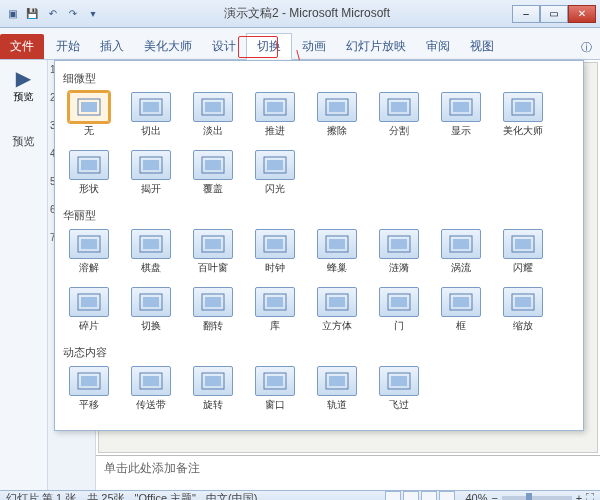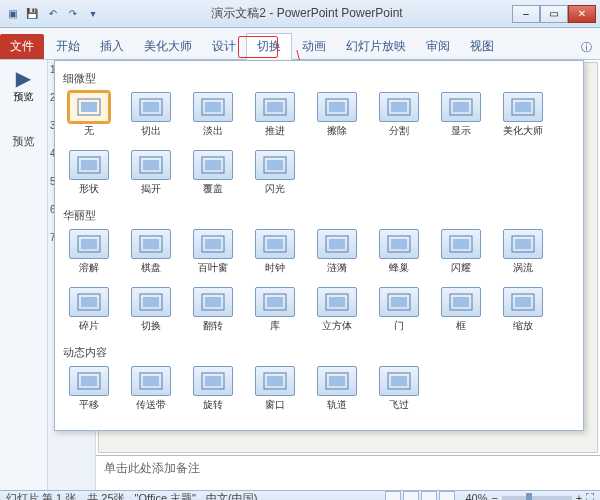--- a/index.html
+++ b/index.html
@@ -50,21 +50,21 @@
 <body>
 
 <div class="titlebar">
   <div class="qat">
     <span class="qat-btn">▣</span>
     <span class="qat-btn">💾</span>
     <span class="qat-btn">↶</span>
     <span class="qat-btn">↷</span>
     <span class="qat-btn">▾</span>
   </div>
-  <div class="title">演示文稿2 - PowerPoint PowerPoint</div>
+  <div class="title">演示文稿2 - Microsoft Microsoft</div>
   <div class="winctl">
     <div class="winbtn">–</div>
     <div class="winbtn">▭</div>
     <div class="winbtn close">✕</div>
   </div>
 </div>
 
 <div class="tabs">
   <div class="tab file">文件</div>
   <div class="tab">开始</div>
@@ -279,48 +279,48 @@
           </div>
           <div class="gl">时钟</div>
         </div>
         <div class="gitem">
           <div class="ico">
             <svg width="24" height="18">
               <rect x="1" y="1" width="22" height="16" fill="none" stroke="#5a7fb0" stroke-width="1"></rect>
               <rect x="4" y="4" width="16" height="10" fill="#9fc0e4"></rect>
             </svg>
           </div>
+          <div class="gl">蜂巢</div>
+        </div>
+        <div class="gitem">
+          <div class="ico">
+            <svg width="24" height="18">
+              <rect x="1" y="1" width="22" height="16" fill="none" stroke="#5a7fb0" stroke-width="1"></rect>
+              <rect x="4" y="4" width="16" height="10" fill="#9fc0e4"></rect>
+            </svg>
+          </div>
           <div class="gl">涟漪</div>
         </div>
         <div class="gitem">
           <div class="ico">
             <svg width="24" height="18">
               <rect x="1" y="1" width="22" height="16" fill="none" stroke="#5a7fb0" stroke-width="1"></rect>
               <rect x="4" y="4" width="16" height="10" fill="#9fc0e4"></rect>
             </svg>
           </div>
-          <div class="gl">蜂巢</div>
+          <div class="gl">涡流</div>
         </div>
         <div class="gitem">
           <div class="ico">
             <svg width="24" height="18">
               <rect x="1" y="1" width="22" height="16" fill="none" stroke="#5a7fb0" stroke-width="1"></rect>
               <rect x="4" y="4" width="16" height="10" fill="#9fc0e4"></rect>
             </svg>
           </div>
           <div class="gl">闪耀</div>
-        </div>
-        <div class="gitem">
-          <div class="ico">
-            <svg width="24" height="18">
-              <rect x="1" y="1" width="22" height="16" fill="none" stroke="#5a7fb0" stroke-width="1"></rect>
-              <rect x="4" y="4" width="16" height="10" fill="#9fc0e4"></rect>
-            </svg>
-          </div>
-          <div class="gl">涡流</div>
         </div>
       </div>
       <div class="grow">
         <div class="gitem">
           <div class="ico">
             <svg width="24" height="18">
               <rect x="1" y="1" width="22" height="16" fill="none" stroke="#5a7fb0" stroke-width="1"></rect>
               <rect x="4" y="4" width="16" height="10" fill="#9fc0e4"></rect>
             </svg>
           </div>

